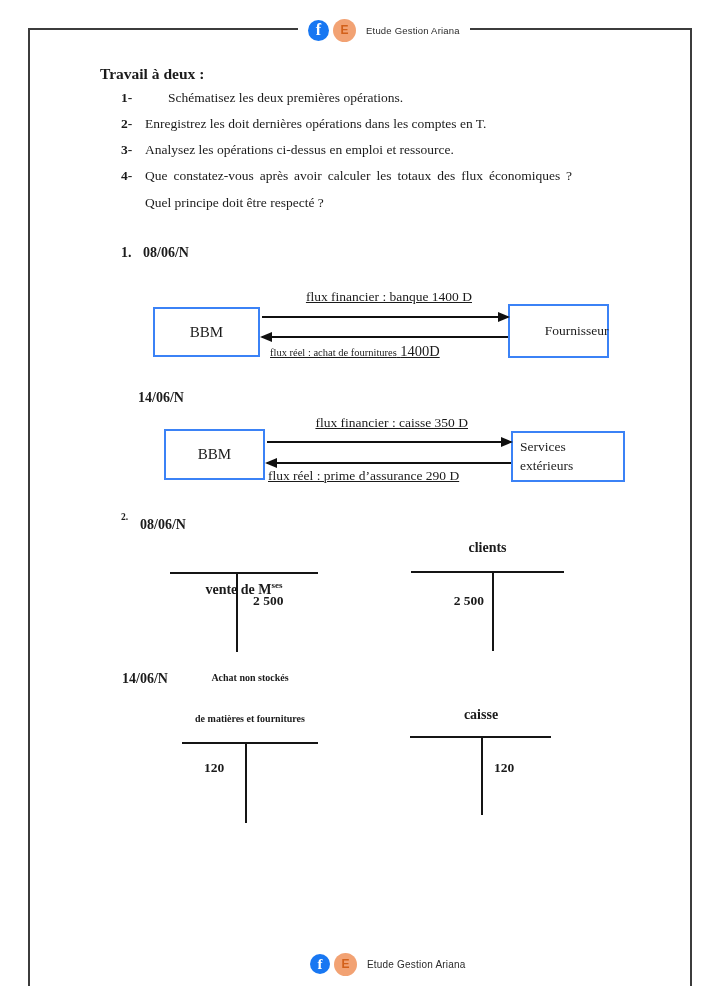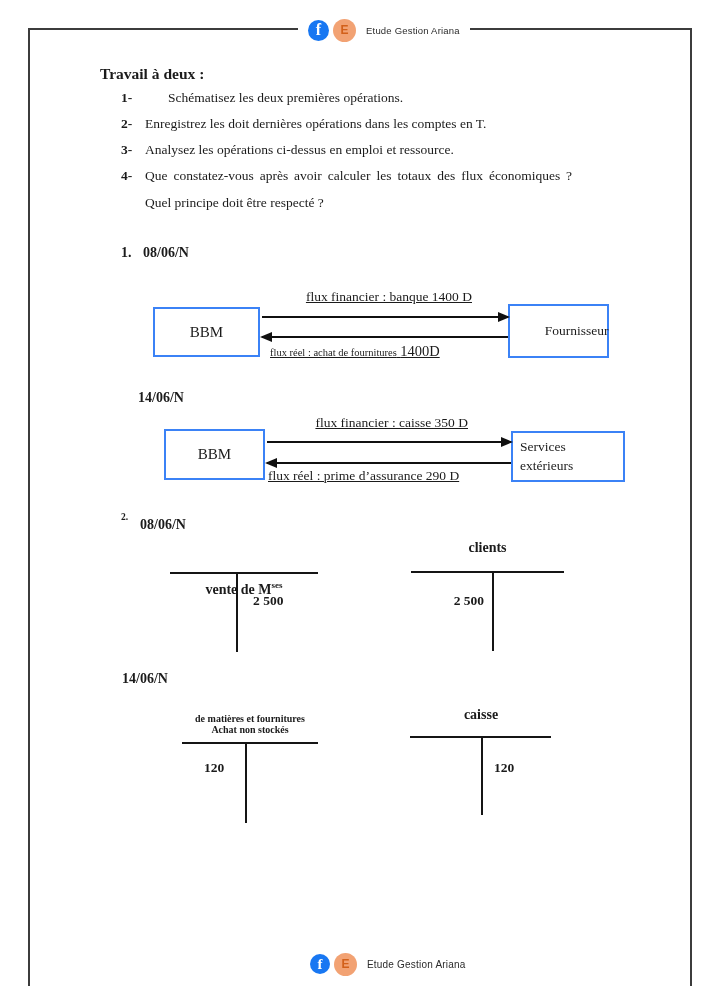--- a/index.html
+++ b/index.html
@@ -155,21 +155,21 @@
 
     <div class="t-title" style="left:411px; top:540px; width:153px;">clients</div>
     <div class="t-hline" style="left:411px; top:571px; width:153px;"></div>
     <div class="t-vline" style="left:492px; top:571px; height:80px;"></div>
     <div class="t-amount" style="left:428px; top:593px; width:56px; text-align:right;">2 500</div>
   </div>
 
   <div class="abs sec-head" style="left:122px; top:671px;">14/06/N</div>
 
   <div>
-    <div class="t-title-sm" style="left:182px; top:724px; width:136px;">Achat non stockés</div>
+    <div class="t-title-sm" style="left:182px; top:672px; width:136px;">Achat non stockés</div>
     <div class="t-title-sm" style="left:172px; top:713px; width:156px;">de matières et fournitures</div>
     <div class="t-hline" style="left:182px; top:742px; width:136px;"></div>
     <div class="t-vline" style="left:245px; top:742px; height:81px;"></div>
     <div class="t-amount" style="left:204px; top:760px;">120</div>
 
     <div class="t-title" style="left:410px; top:707px; width:142px;">caisse</div>
     <div class="t-hline" style="left:410px; top:736px; width:141px;"></div>
     <div class="t-vline" style="left:481px; top:736px; height:79px;"></div>
     <div class="t-amount" style="left:494px; top:760px;">120</div>
   </div>

